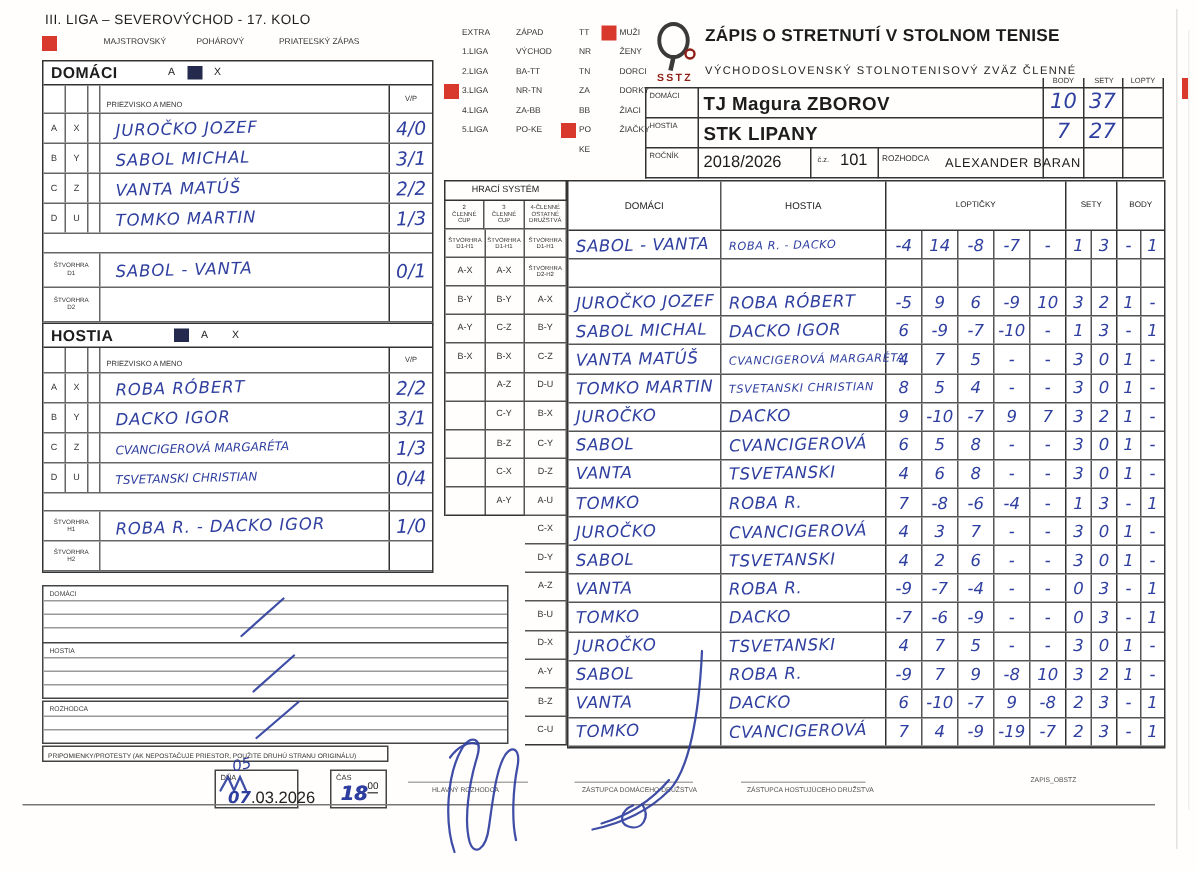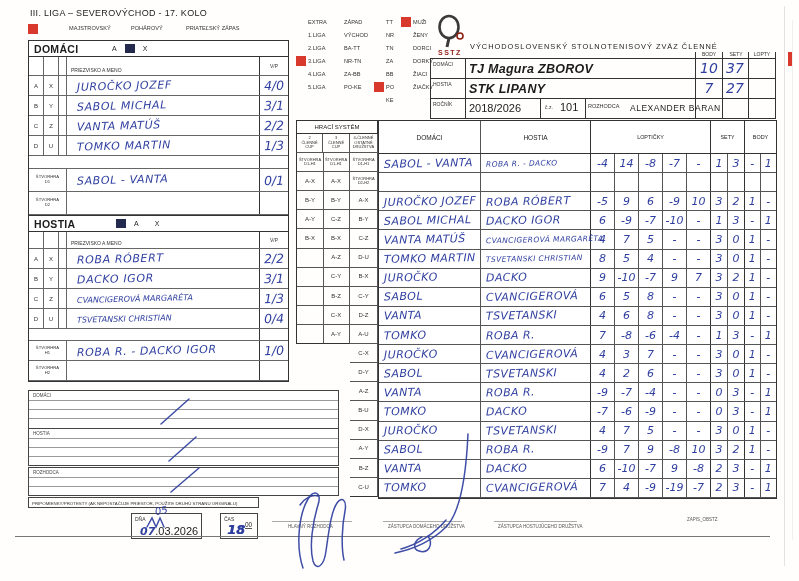--- a/index.html
+++ b/index.html
@@ -33,21 +33,21 @@
   .cbox{border:1.4px solid #444;background:#fff;}
   #cbox-dom{left:28px;top:390px;width:309px;height:37px;}
   #cbox-hos{left:28px;top:428px;width:309px;height:36px;}
   #cbox-roz{left:28px;top:467px;width:309px;height:27px;}
   .cbox-label{position:absolute;left:4px;top:2px;font-size:4.5px;color:#444;}
   .hl{position:absolute;left:0;right:0;height:1px;background:#9a9a9a;}
   #pripomienky{left:28px;top:497px;width:231px;height:11px;border:1px solid #444;font-size:4.4px;color:#333;line-height:11px;padding-left:3px;box-sizing:border-box;white-space:nowrap;}
   
   .fbox{border:1.4px solid #444;box-sizing:border-box;}
   #fbox-v{left:28px;top:513px;width:115px;height:26px;}
-  #fbox-dna{left:131px;top:513px;width:71px;height:26px;}
+  #fbox-dna{left:143px;top:513px;width:56px;height:26px;}
   #fbox-cas{left:220px;top:513px;width:38px;height:26px;}
   .fbox-label{position:absolute;left:3px;top:2px;font-size:5px;color:#333;}
   #v-value{position:absolute;left:5px;top:10px;font-size:12.5px;letter-spacing:1px;color:#222;}
   #dna-value{position:absolute;left:8px;top:11px;font-size:11px;color:#222;}
   #dna-day{color:#2f3f9f;font-weight:bold;}
   #dna-corr{left:155px;top:505px;font-size:10px;transform:rotate(-12deg);}
   #cas-h{position:absolute;left:6px;top:8px;font-size:13px;font-weight:bold;text-shadow:.4px 0 #2f3f9f;}
   #cas-m{position:absolute;left:24px;top:7px;font-size:6.5px;color:#222;border-bottom:.8px solid #555;}
   
   .sigline{position:absolute;top:521px;height:1px;background:#aaa;}
@@ -60,21 +60,21 @@
   .selitem .chk{position:absolute;left:-12px;top:1px;width:10px;height:10px;background:#d8392c;}
   
   #logo{left:434px;top:14px;}
   #logo-text{left:438px;top:49px;font-size:7px;font-weight:bold;color:#8f1f15;letter-spacing:1.5px;}
   
   #hdr-title{left:470px;top:18px;font-size:11.5px;font-weight:bold;letter-spacing:.2px;}
   #hdr-sub{left:470px;top:42px;font-size:7.4px;letter-spacing:1px;color:#222;}
   .scorelbl{position:absolute;top:51px;width:26px;text-align:center;font-size:5px;color:#333;}
   .gline{position:absolute;background:#333;}
   .hdr-cell-label{position:absolute;font-size:5px;color:#333;}
-  .team{position:absolute;font-size:12.5px;font-weight:bold;letter-spacing:.3px;font-style:italic;}
+  .team{position:absolute;font-size:12.5px;font-weight:bold;letter-spacing:.3px;}
   .hscore{position:absolute;width:24px;text-align:center;font-size:14px;}
   
   #hs-title{left:296px;top:120px;width:82px;height:14px;border:1.5px solid #333;box-sizing:border-box;font-size:6px;display:flex;align-items:center;justify-content:center;color:#222;}
   .hs-sub{position:absolute;top:134px;height:19px;border-bottom:1px solid #555;border-right:1px solid #555;box-sizing:border-box;font-size:4px;line-height:1.15;text-align:center;color:#333;display:flex;align-items:center;justify-content:center;white-space:pre-line;}
   .hs-colcells{position:absolute;top:153px;}
   .hs-cell{box-sizing:border-box;border-bottom:1px solid #555;border-right:1px solid #555;font-size:6px;color:#333;display:flex;align-items:center;justify-content:center;text-align:center;white-space:pre-line;line-height:1.1;}
   #mt{left:378px;top:120px;width:397px;height:377px;border:1.6px solid #333;box-sizing:content-box;background:#fff;}
   #mt-head{display:flex;height:33px;border-bottom:1.4px solid #333;box-sizing:border-box;}
   .mh{display:flex;align-items:center;justify-content:center;box-sizing:border-box;color:#222;}
   .mrow{display:flex;height:19.11px;border-bottom:1px solid #555;box-sizing:border-box;}
@@ -344,20 +344,21 @@
       <div class="selitem">ŽIAČKY</div>
     </div>
 
   <svg class="abs" id="logo" width="34" height="36" viewBox="0 0 34 36">
     <ellipse cx="15" cy="13" rx="9.5" ry="11" fill="none" stroke="#3a3a3a" stroke-width="2.6"></ellipse>
     <line x1="15" y1="24" x2="13" y2="33" stroke="#3a3a3a" stroke-width="3"></line>
     <circle cx="26" cy="22" r="3" fill="none" stroke="#8f1f15" stroke-width="1.6"></circle>
   </svg>
   <div class="abs" id="logo-text">SSTZ</div>
 
+  <div class="abs" id="hdr-title">ZÁPIS O STRETNUTÍ V STOLNOM TENISE</div>
   <div class="abs" id="hdr-sub">VÝCHODOSLOVENSKÝ STOLNOTENISOVÝ ZVÄZ ČLENNÉ</div>
   <div class="scorelbl" style="left:696px">BODY</div>
   <div class="scorelbl" style="left:723px">SETY</div>
   <div class="scorelbl" style="left:749px">LOPTY</div>
 
   <div class="gline" style="left:430px;top:58px;width:345px;height:1.3px"></div>
   <div class="gline" style="left:430px;top:78px;width:345px;height:1.3px"></div>
   <div class="gline" style="left:430px;top:98px;width:345px;height:1.3px"></div>
   <div class="gline" style="left:430px;top:118px;width:345px;height:1.3px"></div>
   <div class="gline" style="left:430px;top:58px;width:1.3px;height:61px"></div>

